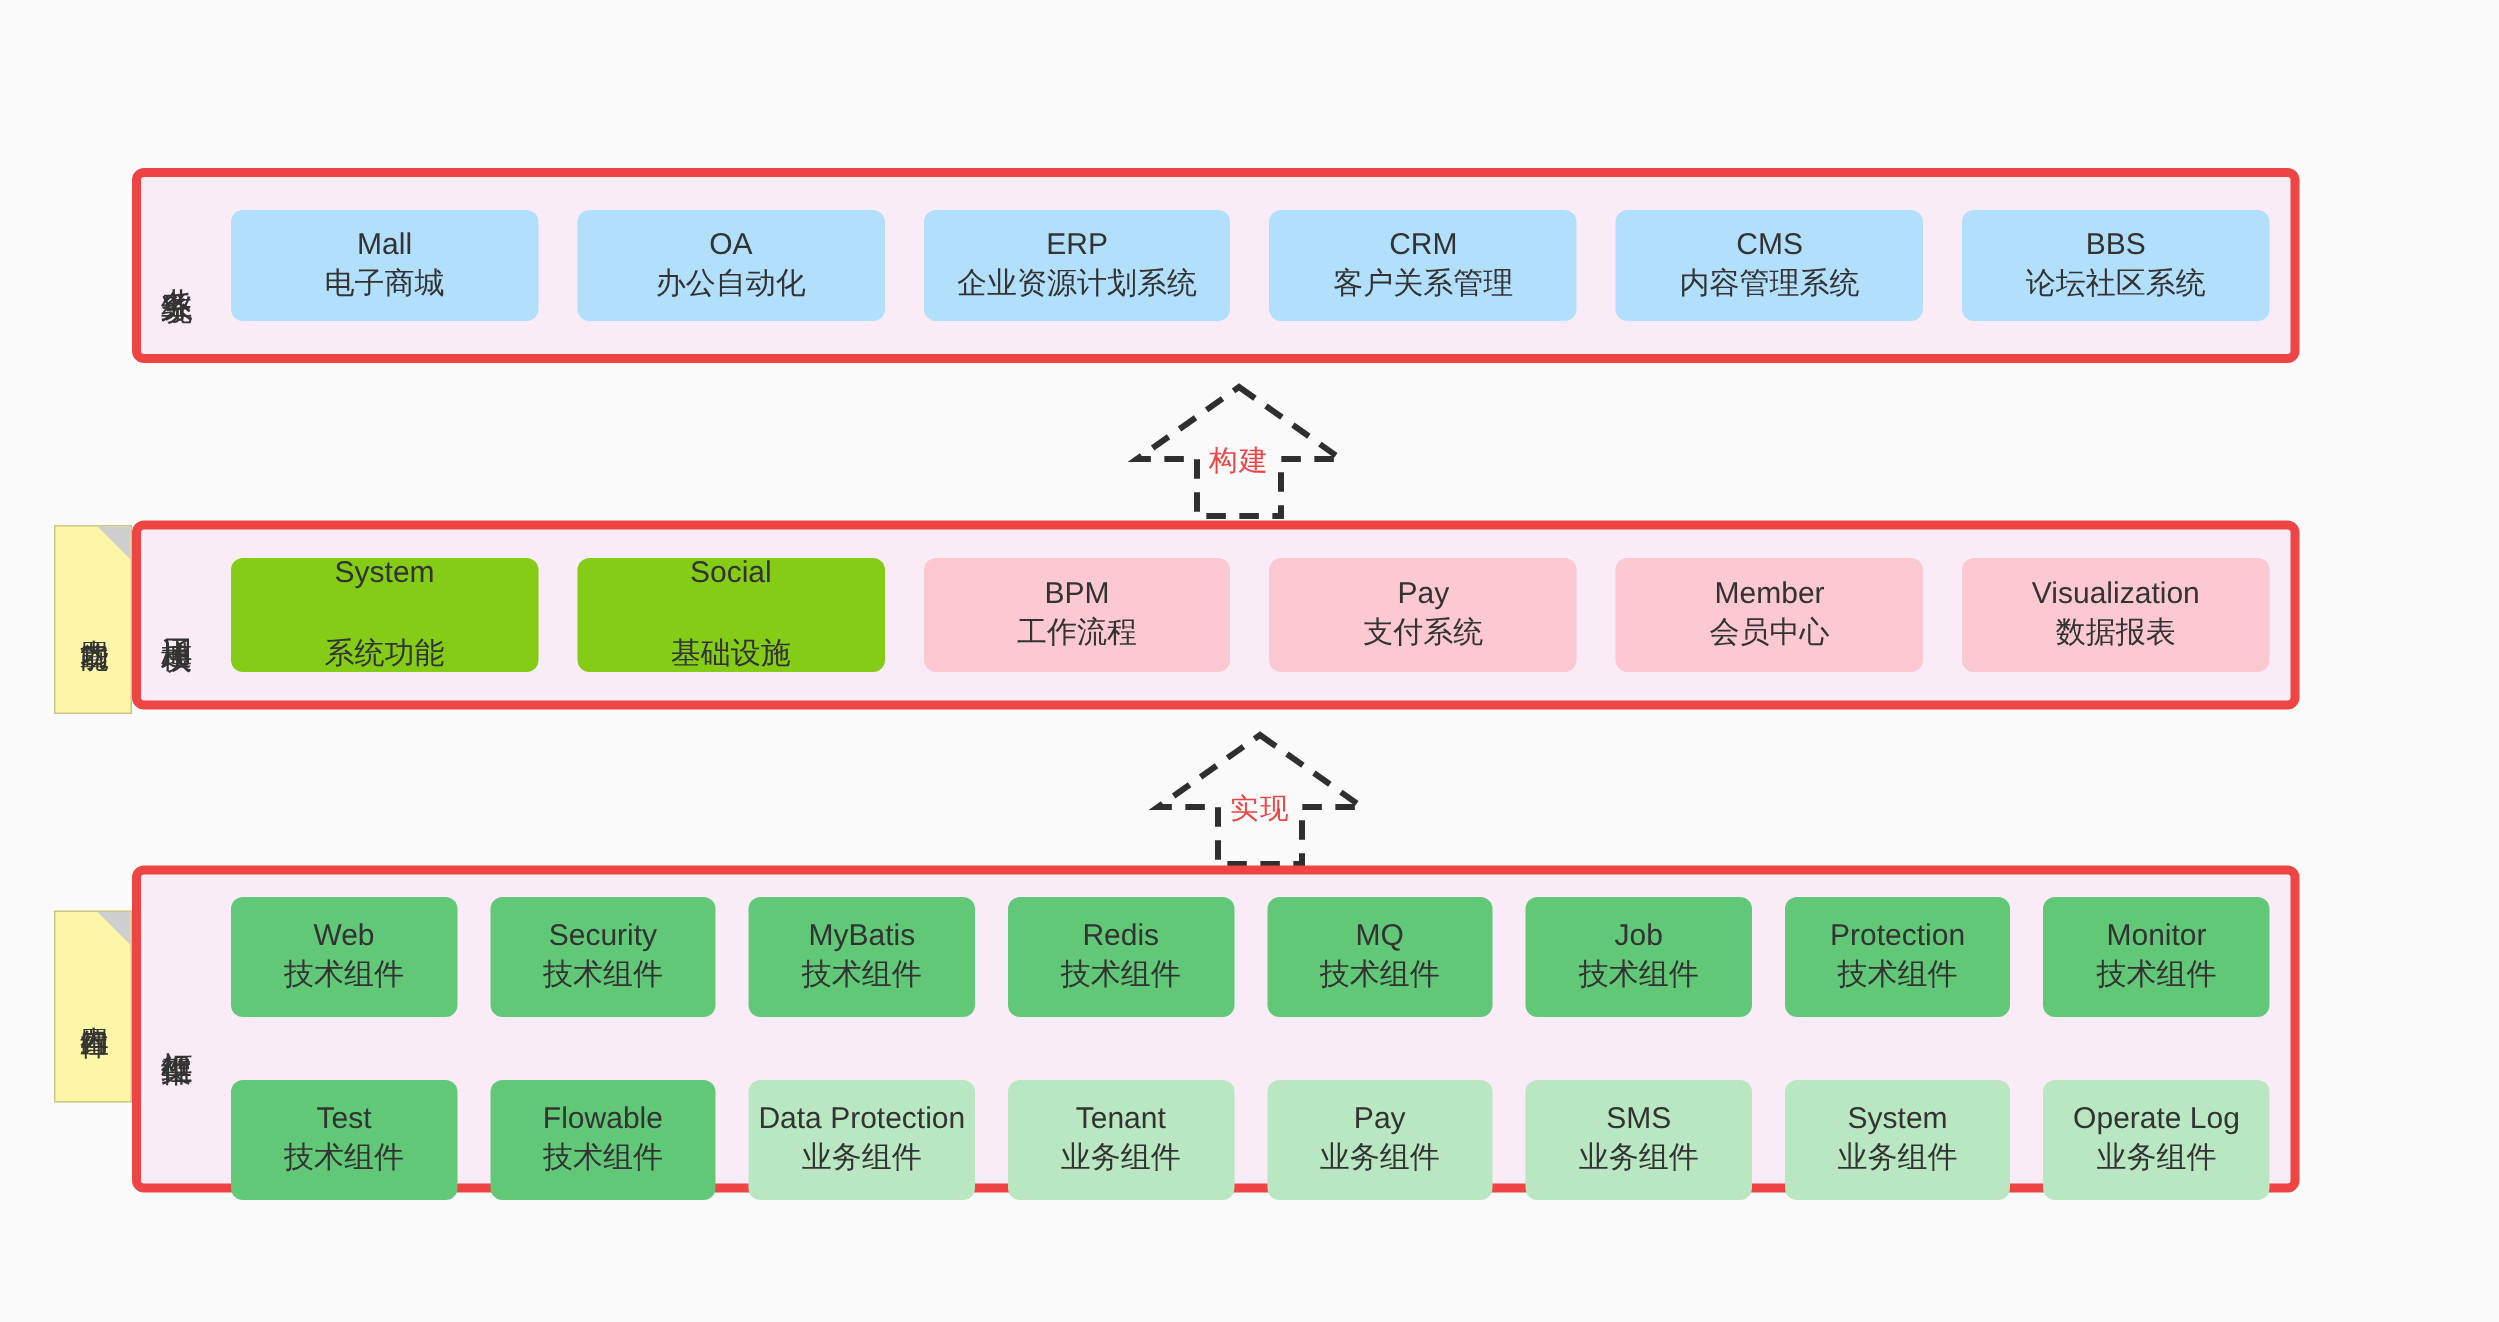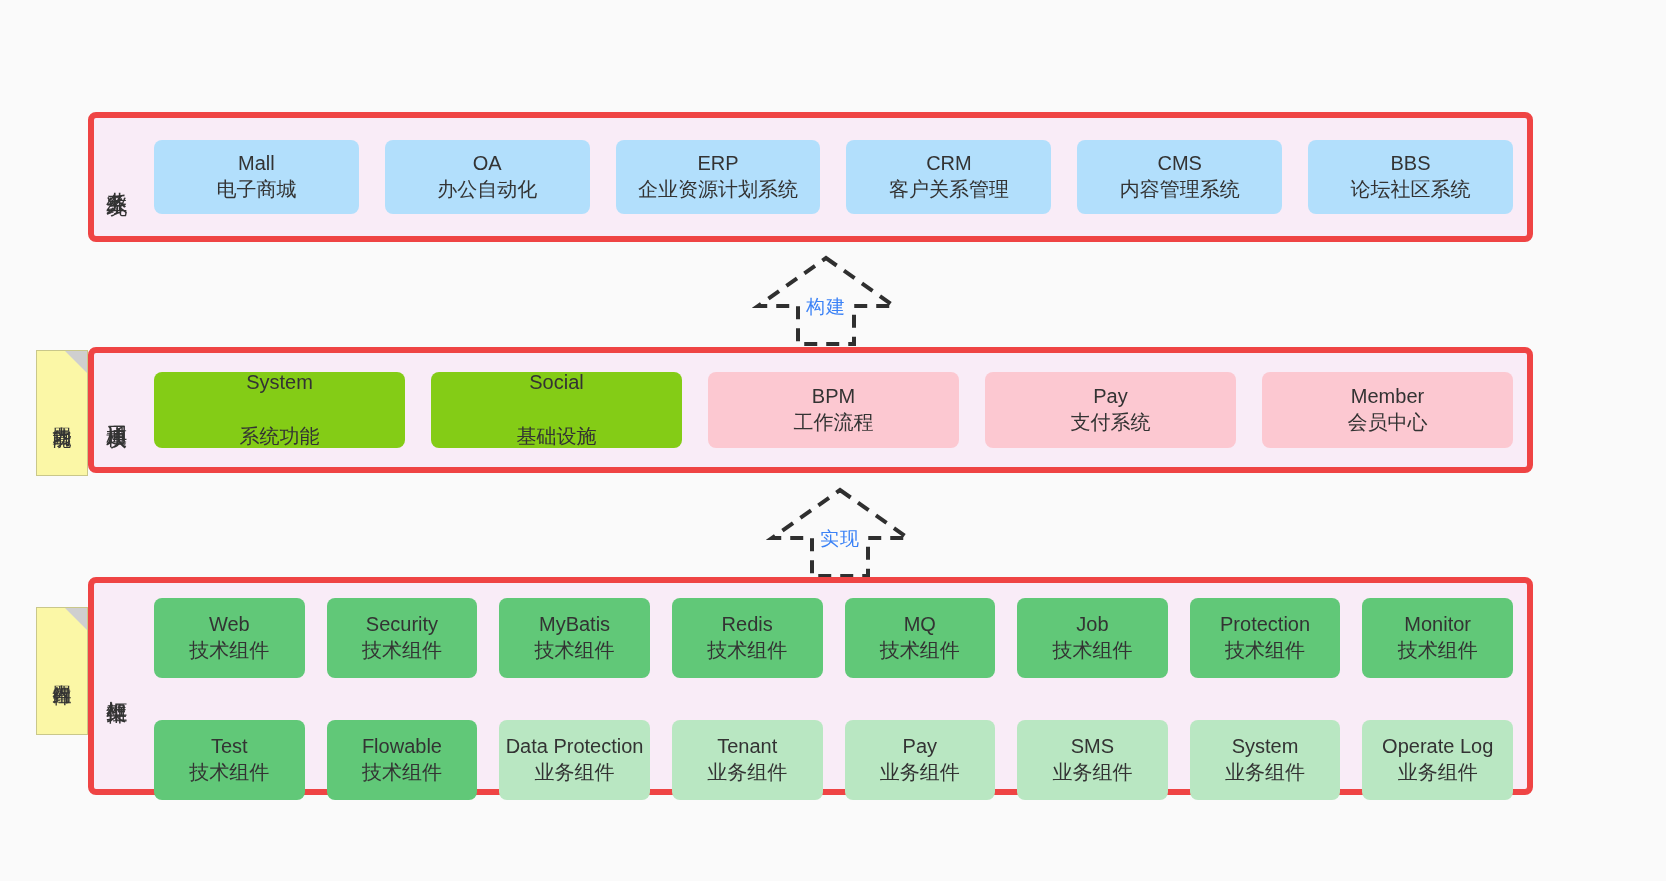--- a/index.html
+++ b/index.html
@@ -155,21 +155,21 @@
   #connector-build  { left: 726px; top: 248px; }
   #connector-impl   { left: 740px; top: 480px; }
   .connector svg { display: block; overflow: visible; }
   .connector-label {
     position: absolute;
     left: 0;
     right: 0;
     top: 46px;
     text-align: center;
     font-size: 19px;
-    color: #3b82f6;
+    color: #ef4444;
     letter-spacing: 1px;
     background: transparent;
   }
 </style>
 </head>
 <body>
 
 <div class="layer" id="layer-business">
   <div class="layer-title">业务系统</div>
   <div class="layer-body">
@@ -229,20 +229,24 @@
         <span class="c-cn">工作流程</span>
       </div>
       <div class="card c-pink">
         <span class="c-en">Pay</span>
         <span class="c-cn">支付系统</span>
       </div>
       <div class="card c-pink">
         <span class="c-en">Member</span>
         <span class="c-cn">会员中心</span>
       </div>
+      <div class="card c-pink">
+        <span class="c-en">Visualization</span>
+        <span class="c-cn">数据报表</span>
+      </div>
     </div>
   </div>
 </div>
 
 <div class="connector" id="connector-impl">
   <svg width="200" height="105" viewBox="0 0 200 105" aria-hidden="true">
     <path d="M 100 10 L 168 58 L 128 58 L 128 96 L 72 96 L 72 58 L 32 58 Z" fill="#fafafa" stroke="#2f2f2f" stroke-width="4" stroke-dasharray="13 9" stroke-linejoin="miter"></path>
   </svg>
   <div class="connector-label">实现</div>
 </div>

